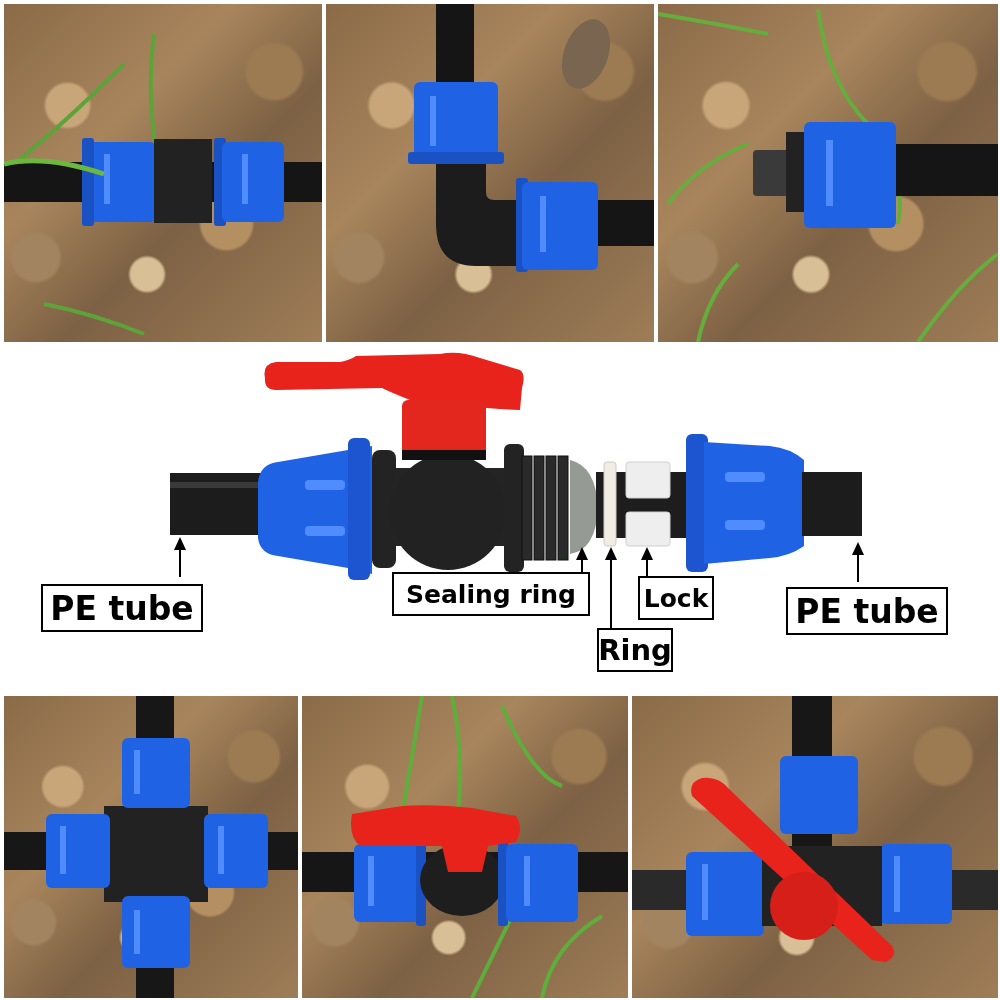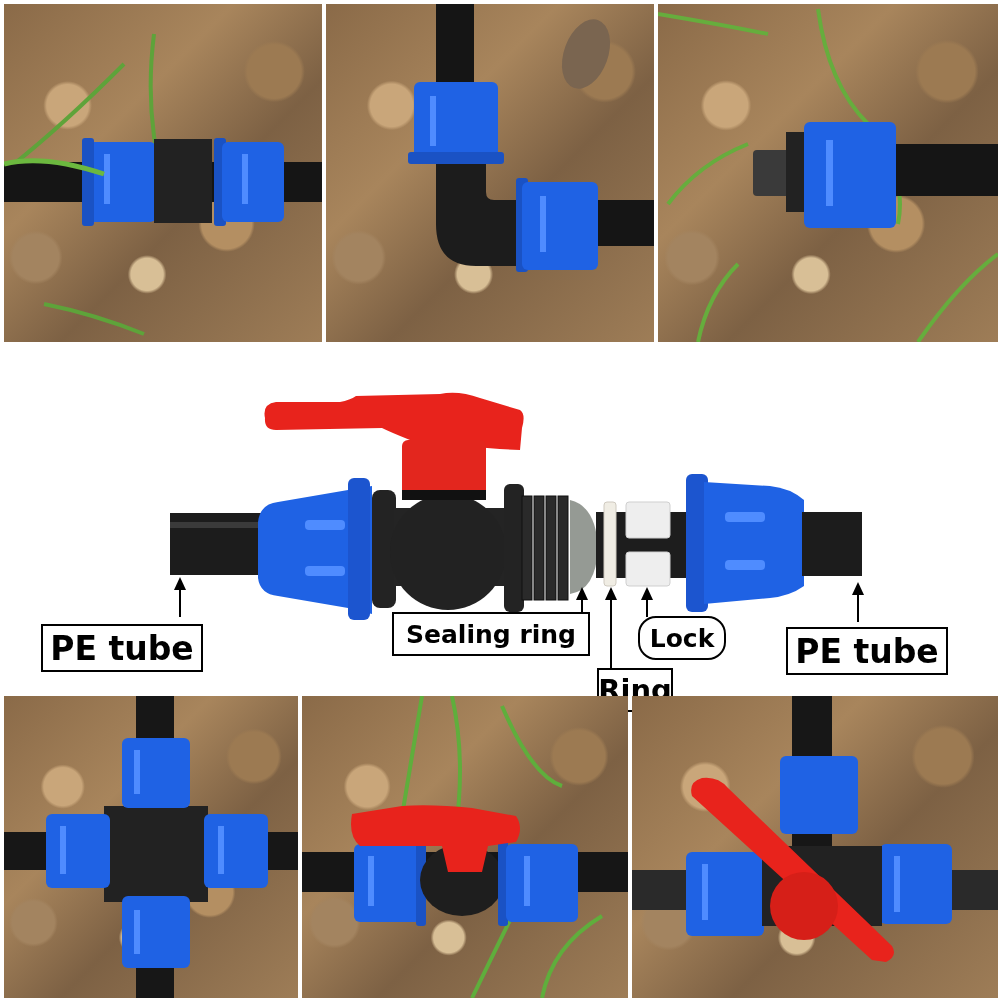--- a/index.html
+++ b/index.html
@@ -19,38 +19,38 @@
   }
   .panel svg { position: absolute; left: 0; top: 0; width: 100%; height: 100%; }
 
   #p1 { left: 4px;   top: 4px;   width: 318px; height: 338px; }
   #p2 { left: 326px; top: 4px;   width: 328px; height: 338px; }
   #p3 { left: 658px; top: 4px;   width: 340px; height: 338px; }
   #p4 { left: 4px;   top: 696px; width: 294px; height: 302px; }
   #p5 { left: 302px; top: 696px; width: 326px; height: 302px; }
   #p6 { left: 632px; top: 696px; width: 366px; height: 302px; }
 
-  .diagram { position: absolute; left: 0; top: 342px; width: 1000px; height: 354px; margin-top: 40px; }
+  .diagram { position: absolute; left: 0; top: 342px; width: 1000px; height: 354px; }
   .diagram svg.art { position: absolute; left: 0; top: 0; width: 1000px; height: 354px; }
 
   .label {
     position: absolute;
     background: #ffffff;
     border: 2px solid #000;
     color: #000;
     font-family: "DejaVu Sans", sans-serif;
     font-weight: bold;
     white-space: nowrap;
     display: flex; align-items: center; justify-content: center;
     line-height: 1;
   }
   #lbl-pe-left  { left: 41px;  top: 242px; width: 162px; height: 48px; font-size: 33px; }
   #lbl-pe-right { left: 786px; top: 245px; width: 162px; height: 48px; font-size: 33px; }
   #lbl-sealing  { left: 392px; top: 230px; width: 198px; height: 44px; font-size: 25px; }
-  #lbl-lock     { left: 638px; top: 234px; width: 88px;  height: 44px; font-size: 25px; border-radius: 18px; }
+  #lbl-lock     { left: 638px; top: 234px; width: 76px;  height: 44px; font-size: 25px; }
   #lbl-ring     { left: 597px; top: 286px; width: 76px;  height: 44px; font-size: 29px; }
 
   .arrow { position: absolute; width: 2px; background: #000; }
   .arrow::before {
     content: ""; position: absolute; left: -5px; top: -12px;
     border-left: 6px solid transparent; border-right: 6px solid transparent;
     border-bottom: 13px solid #000;
   }
   #arr-pe-left  { left: 179px; top: 207px; height: 28px; }
   #arr-sealing  { left: 581px; top: 217px; height: 14px; }

